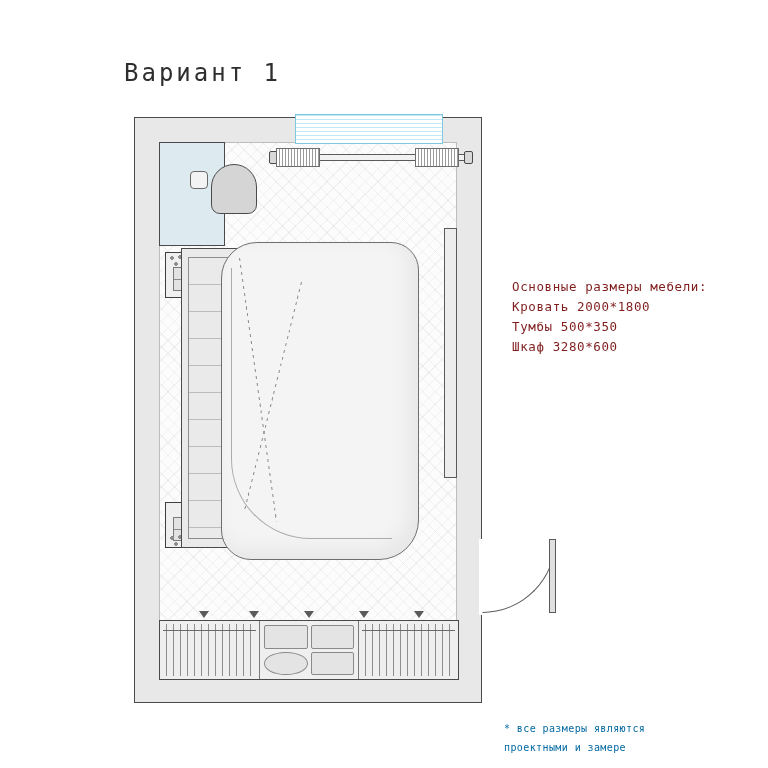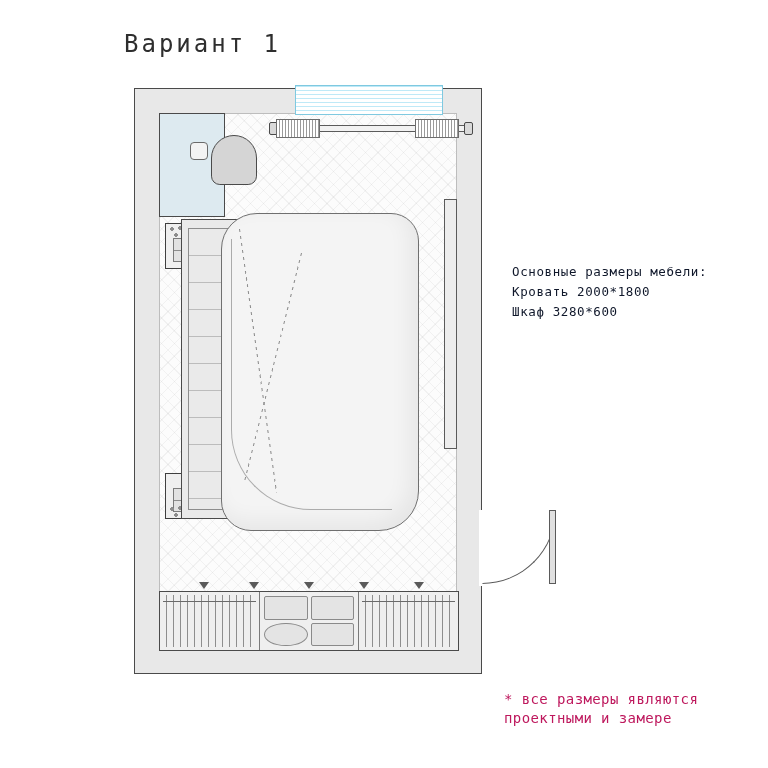--- a/index.html
+++ b/index.html
@@ -11,20 +11,21 @@
     height: 768px;
     background: #ffffff;
     font-family: "DejaVu Sans Mono", monospace;
     color: #3b3b3b;
     position: relative;
     overflow: hidden;
   }
   .page {
     position: absolute;
     inset: 0;
+    margin-top: 29px;
   }
 
   
   .title {
     position: absolute;
     left: 124px;
     top: 30px;
     font-size: 24px;
     letter-spacing: 3px;
     color: #2e2e2e;
@@ -344,38 +345,38 @@
     top: 510px;
     width: 6px;
     height: 76px;
     background: #ffffff;
   }
 
   
   .spec {
     position: absolute;
     left: 512px;
-    top: 262px;
+    top: 248px;
     font-size: 12.5px;
     line-height: 20px;
     letter-spacing: 0.6px;
-    color: #0f172a;
+    color: #7f1d1d;
     white-space: nowrap;
   }
 
   
   .footnote {
     position: absolute;
     left: 504px;
     top: 690px;
     width: 260px;
-    font-size: 14px;
+    font-size: 10px;
     line-height: 19px;
     letter-spacing: 0.4px;
-    color: #be185d;
+    color: #0369a1;
   }
   .footnote div { white-space: nowrap; }
 </style>
 </head>
 <body>
 
 <div class="page">
 
   <div class="title">Вариант 1</div>
 
@@ -440,20 +441,21 @@
 
   </div>
 
   <div class="door-gap"></div>
   <div class="door-swing"></div>
   <div class="door-leaf"></div>
 
   <div class="spec">
     <div>Основные размеры мебели:</div>
     <div>Кровать 2000*1800</div>
+    <div>Тумбы 500*350</div>
     <div>Шкаф 3280*600</div>
   </div>
 
   <div class="footnote">
     <div>* все размеры являются</div>
     <div>проектными и замере</div>
   </div>
 
 </div>
 

